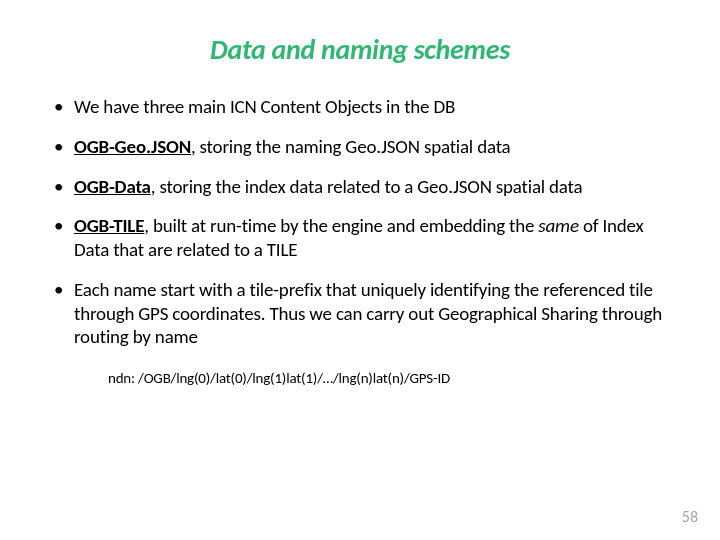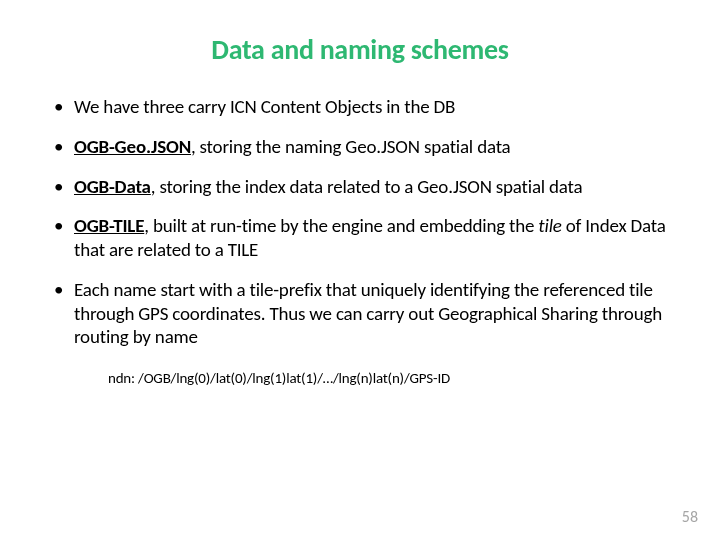--- a/index.html
+++ b/index.html
@@ -20,20 +20,21 @@
     box-sizing: border-box;
     padding: 32px 50px 0 50px;
   }
   .title {
     text-align: center;
     font-size: 28px;
     font-weight: 700;
     color: #2eb872;
     margin: 0 0 28px 0;
     letter-spacing: -0.3px;
+    font-style: italic;
   }
   ul.lvl1 {
     list-style: none;
     padding: 0;
     margin: 0;
   }
   ul.lvl1 > li {
     position: relative;
     padding-left: 24px;
     font-size: 19px;
@@ -85,33 +86,33 @@
 </head>
 <body>
 
 <div class="slide">
 
   <h1 class="title">Data and naming schemes</h1>
 
   <ul class="lvl1">
 
     <li>
-      <span>We have three carry ICN Content Objects in the DB</span>
+      <span>We have three main ICN Content Objects in the DB</span>
     </li>
 
     <li>
       <b>OGB-Geo.JSON</b><span>, storing the naming Geo.JSON spatial data</span>
     </li>
 
     <li>
       <b>OGB-Data</b><span>, storing the index data related to a Geo.JSON spatial data</span>
     </li>
 
     <li>
-      <b>OGB-TILE</b><span>, built at run-time by the engine and embedding the </span><i>tile</i><span> of Index Data that are related to a TILE</span>
+      <b>OGB-TILE</b><span>, built at run-time by the engine and embedding the </span><i>same</i><span> of Index Data that are related to a TILE</span>
     </li>
 
     <li>
       <span>Each name start with a tile-prefix that uniquely identifying the referenced tile through GPS coordinates. Thus we can carry out Geographical Sharing through routing by name</span>
     </li>
 
   </ul>
 
   <div class="code-line">ndn: /OGB/lng(0)/lat(0)/lng(1)lat(1)/…/lng(n)lat(n)/GPS-ID</div>
 

